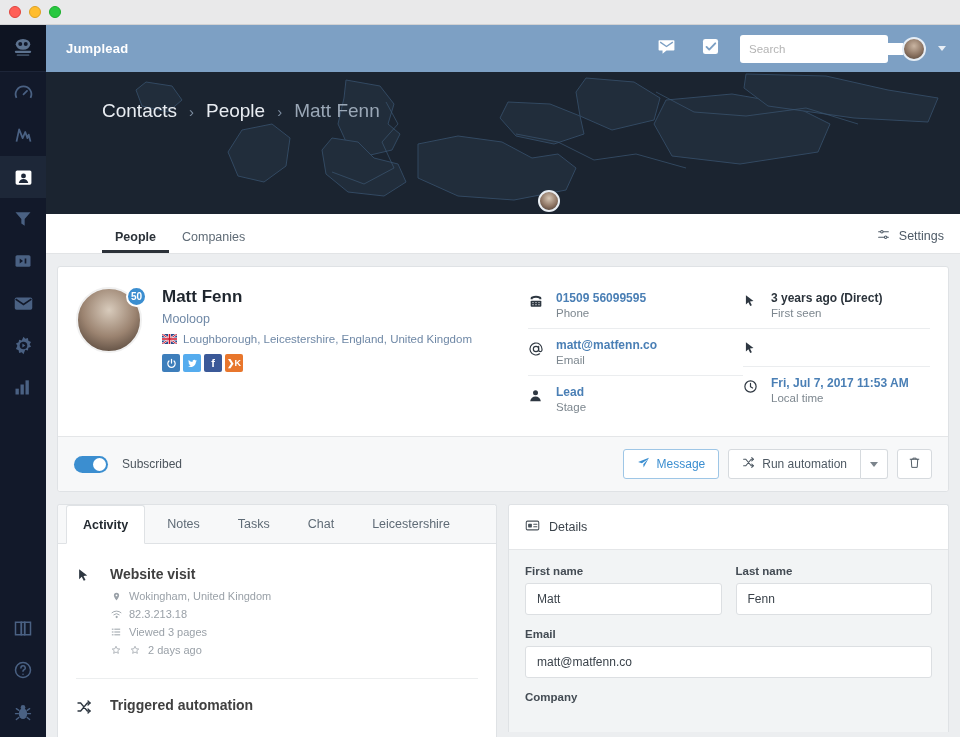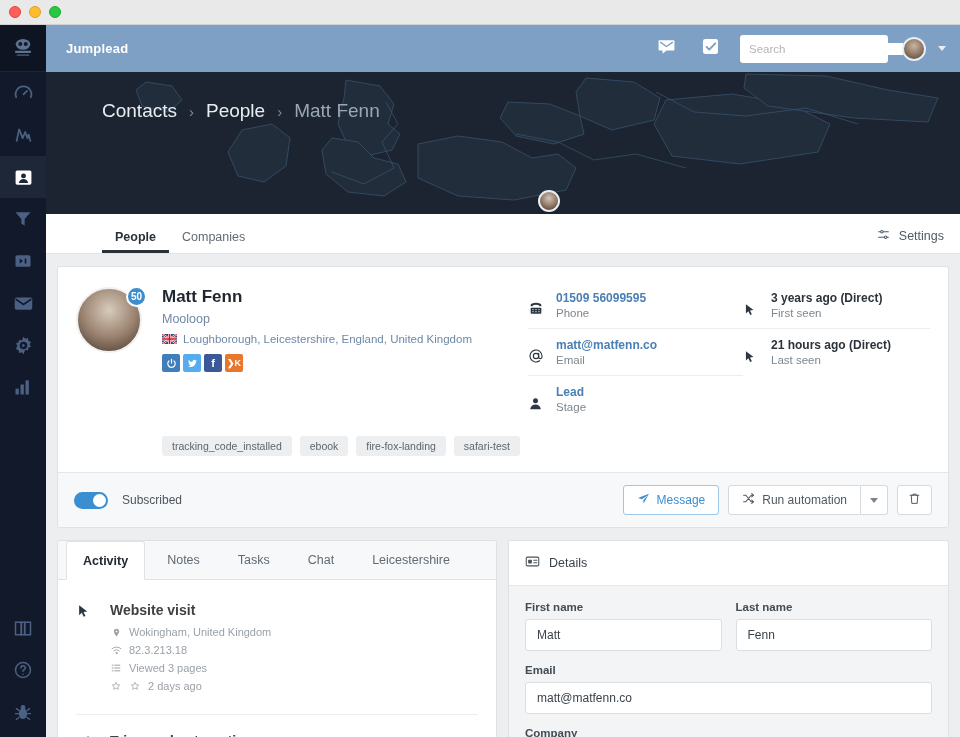--- a/index.html
+++ b/index.html
@@ -160,21 +160,21 @@
   .socials { display: flex; gap: 3px; }
   .soc {
     width: 18px; height: 18px; border-radius: 2px; color: #fff;
     display: flex; align-items: center; justify-content: center;
     font-size: 11px; font-weight: bold; cursor: pointer;
   }
 
   .pf-col { flex: 0 0 215px; padding-top: 2px; }
   .pf-col.last { flex: 1; }
   .inforow {
-    display: flex; align-items: flex-end; gap: 11px;
+    display: flex; align-items: flex-start; gap: 11px;
     padding: 2px 0 7px; border-bottom: 1px solid #ebedef; margin-bottom: 7px;
   }
   .inforow:last-child { border-bottom: 0; margin-bottom: 0; }
   .inforow .ic { width: 17px; flex: 0 0 17px; color: #2e3741; padding-top: 3px; }
   .iv { font-size: 12px; color: #4a7fb5; font-weight: bold; line-height: 15px; }
   .iv.dark { color: #2b333b; }
   .il { font-size: 11.5px; color: #7d878f; line-height: 15px; }
 
   .tags-row {
     display: flex; gap: 8px; padding: 0 18px 16px 104px; flex-wrap: wrap;
@@ -566,34 +566,36 @@
                   <span class="iv dark" style="display:block">3 years ago (Direct)</span>
                   <span class="il" style="display:block">First seen</span>
                 </span>
               </div>
               <div class="inforow">
                 <span class="ic">
                   <svg width="14" height="14" viewBox="0 0 24 24" fill="currentColor">
                     <path d="M5 2l13 10-6 .8 3.2 6.3-2.8 1.4L9.2 14 5 18z"></path>
                   </svg>
                 </span>
+              </div>
+              <div class="inforow">
+                <span class="ic">
+                  <svg width="15" height="15" viewBox="0 0 24 24" fill="none" stroke="currentColor" stroke-width="1.9">
+                    <circle cx="12" cy="12" r="9"></circle>
+                      <path d="M12 7v5.4l3.4 2" stroke-linecap="round"></path>
+                  </svg>
+                </span>
                 <span>
-                  <span class="iv dark" style="display:block">21 hours ago (Direct)</span>
-                  <span class="il" style="display:block">Last seen</span>
+                  <span class="iv" style="display:block">Fri, Jul 7, 2017 11:53 AM</span>
+                  <span class="il" style="display:block">Local time</span>
                 </span>
               </div>
             </div>
           </div>
 
-          <div class="tags-row">
-            <span class="tagchip">tracking_code_installed</span>
-            <span class="tagchip">ebook</span>
-            <span class="tagchip">fire-fox-landing</span>
-            <span class="tagchip">safari-test</span>
-          </div>
 
           <div class="actionbar">
             <div class="toggle"></div>
             <div class="toggle-lbl">Subscribed</div>
             <div class="act-right">
               <button class="btn primary">
                 <span>
                   <svg width="13" height="13" viewBox="0 0 24 24" fill="currentColor">
                     <path d="M22 3L2 11l7 2.6L20 6l-8.4 9.2.6 5.8z"></path>
                   </svg>

